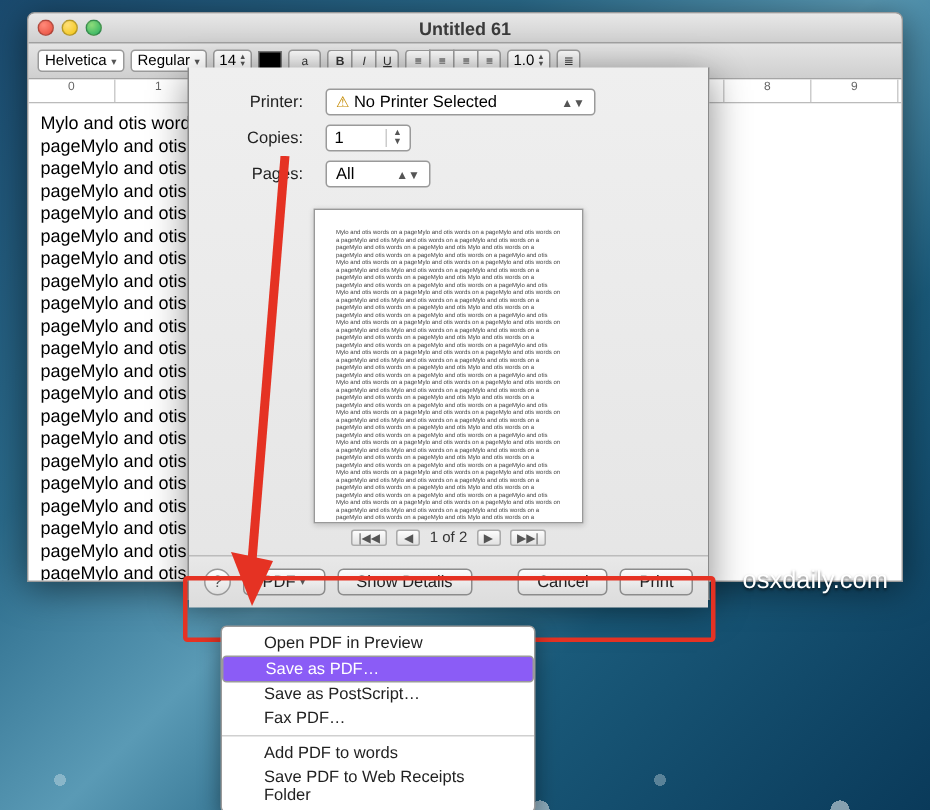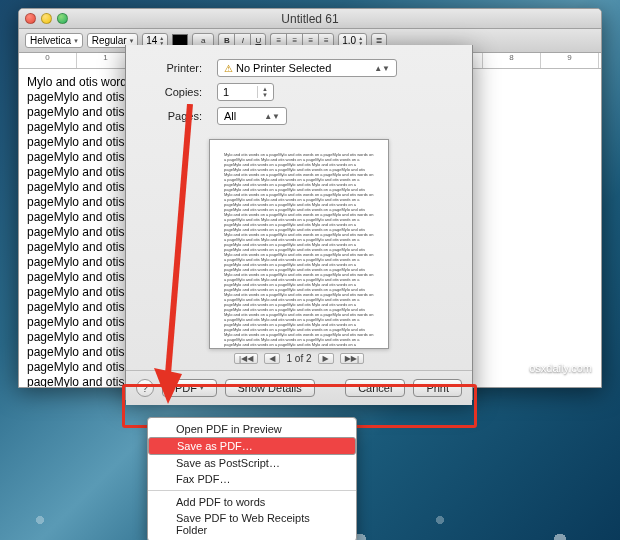--- a/index.html
+++ b/index.html
@@ -25,21 +25,21 @@
     position: absolute; left: 18px; top: 8px; width: 584px; height: 380px;
     background: #ececec;
     border: 1px solid #9a9a9a; border-radius: 5px 5px 0 0;
     box-shadow: 0 4px 24px rgba(0,0,0,.5);
     overflow: hidden;
   }
   .titlebar {
     height: 20px; background: linear-gradient(#e8e8e8,#cfcfcf);
     border-bottom: 1px solid #a0a0a0;
     display:flex; align-items:center; justify-content:center; position:relative;
-    font-size: 12px; color:#3a3a3a;
+    font-size: 12px; color:#3a3a3a;font-weight:bold;
   }
   .traffic { position:absolute; left:6px; top:4px; display:flex; gap:5px; }
   .tl { width:11px; height:11px; border-radius:50%; border:1px solid rgba(0,0,0,.25); }
   .tl.r{background:radial-gradient(circle at 35% 30%,#ff8a7a,#e74c3c);}
   .tl.y{background:radial-gradient(circle at 35% 30%,#ffe07a,#f1c40f);}
   .tl.g{background:radial-gradient(circle at 35% 30%,#8edc7a,#27ae60);}
 
   .toolbar {
     height: 24px; background: linear-gradient(#e4e4e4,#cfcfcf);
     border-bottom:1px solid #a5a5a5;
@@ -107,24 +107,24 @@
     position:absolute; left:150px; top:104px; width:60px; height:300px; pointer-events:none;
   }
 
   .menu {
     position:absolute; left:147px; top:417px; width:210px;
     background:#fff; border:1px solid #9a9a9a; border-radius:4px;
     box-shadow:0 4px 14px rgba(0,0,0,.4);
     padding:3px 0; font-size:11px;
   }
   .mi{padding:2px 28px; color:#222;}
-  .mi.sel{background:#ef4444;color:#fff;}
+  .mi.sel{background:#8b5cf6;color:#fff;}
   .msep{height:1px;background:#d0d0d0;margin:3px 0;}
 
-  .watermark{position:absolute;right:28px;top:362px;color:#fff;font-size:11px;text-shadow:0 1px 2px rgba(0,0,0,.6);}
+  .watermark{position:absolute;right:28px;top:377px;color:#fff;font-size:17px;text-shadow:0 1px 2px rgba(0,0,0,.6);}
   .warn{color:#c48a00;font-size:10px;margin-right:3px;}
 </style>
 </head>
 <body>
 
 <div class="window">
   <div class="titlebar">
     <div class="traffic">
       <div class="tl r"></div>
       <div class="tl y"></div>

